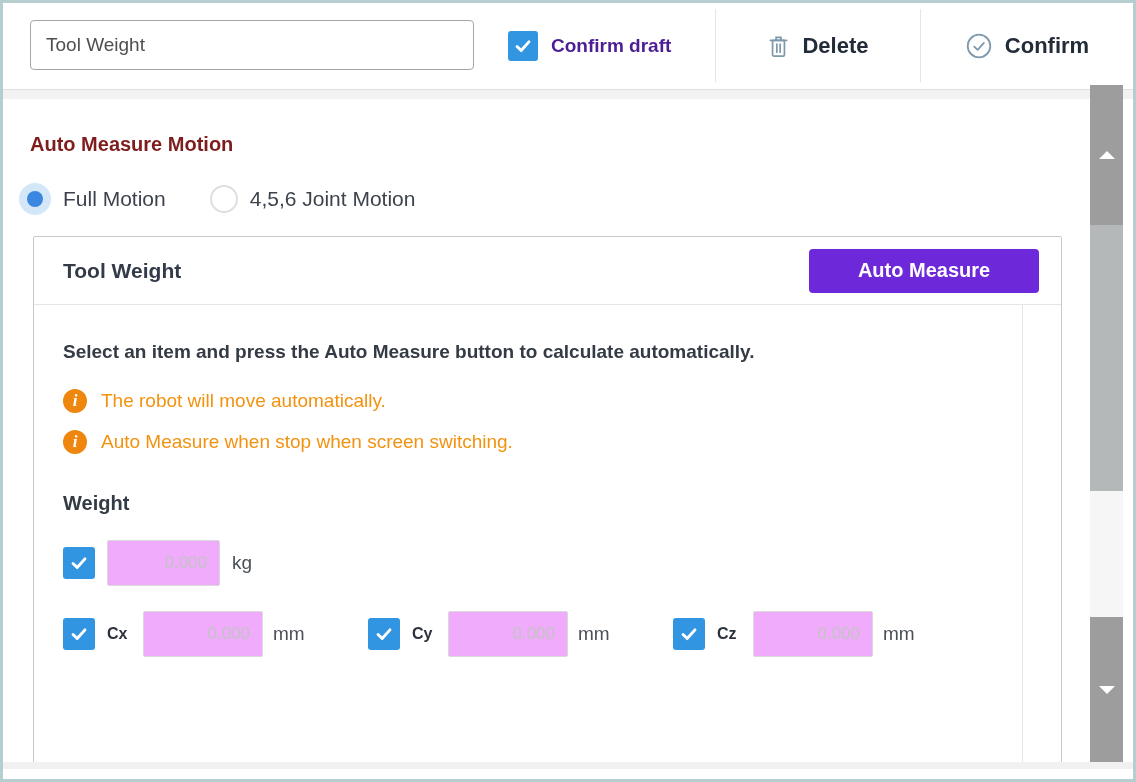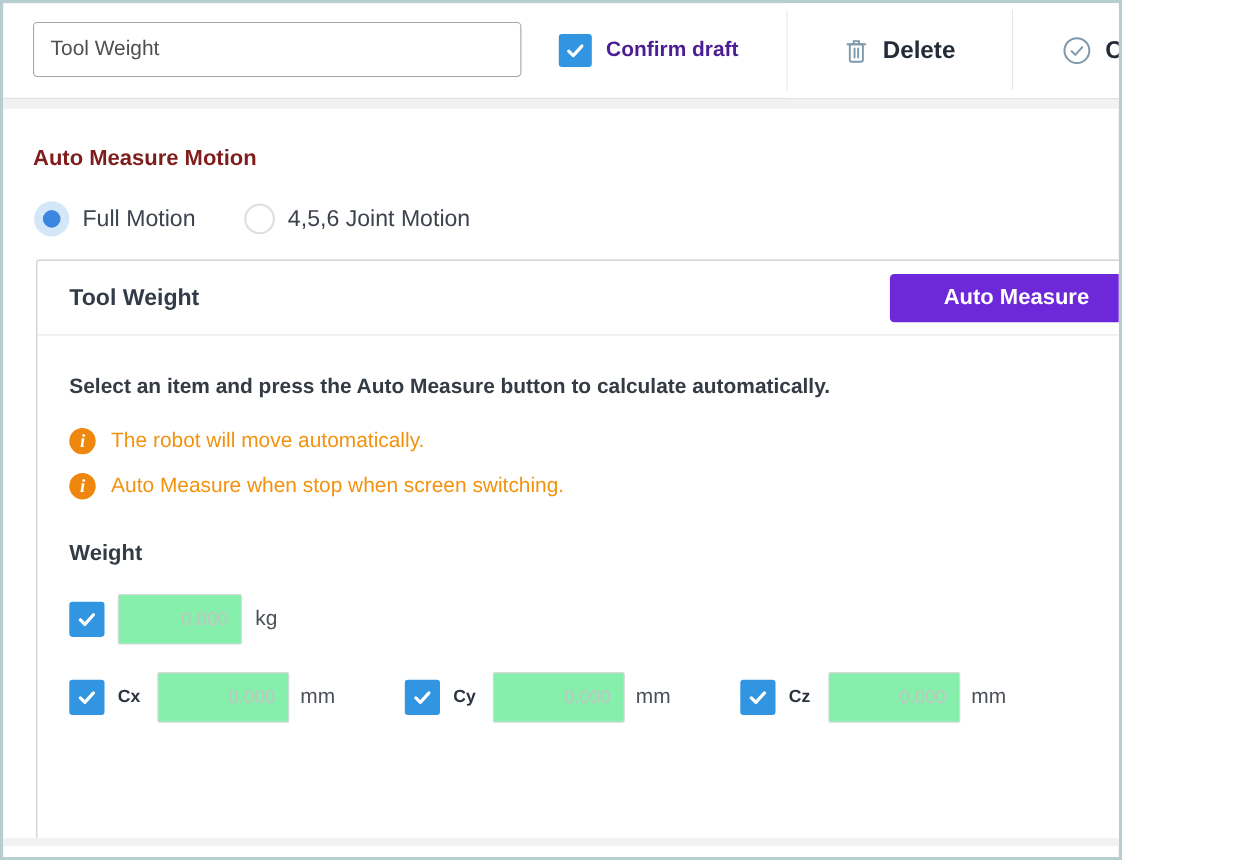--- a/index.html
+++ b/index.html
@@ -1,17 +1,17 @@
 <!DOCTYPE html>
 <html><head>
 <meta charset="utf-8">
 <style>
   * { margin:0; padding:0; }
   body { background:#fff; font-family:"Liberation Sans", sans-serif; }
-  .app { position:relative; width:1020px; height:782px; box-sizing:border-box;
+  .app { position:relative; width:1136px; height:782px; box-sizing:border-box;
          border:3px solid #b7ced0; background:#fff; overflow:hidden; }
 
   
   .topbar { position:relative; height:86px; background:#fff; border-bottom:1px solid #e0e0e0; }
   .name-input { position:absolute; left:27px; top:17px; width:444px; height:50px;
     box-sizing:border-box; border:1px solid #a6a6a6; border-radius:4px; padding:0 15px;
     font-size:19px; color:#4f4f4f; background:#fff; font-family:inherit; outline:none; }
   .draft-group { position:absolute; left:505px; top:0; height:100%;
     display:flex; align-items:center; gap:13px; cursor:pointer; }
   .checkbox { width:32px; height:32px; background:#3195e2; border-radius:3px;
@@ -25,21 +25,21 @@
   .tb-btn .tb-label { font-size:22px; font-weight:bold; color:#222b38; }
   .delete-btn { left:713px; width:204px; }
   .confirm-btn { left:918px; width:212px; }
 
   .gap-strip { height:9px; background:#f2f2f2; }
 
   
   .content { position:relative; background:#fff; height:683px; }
   .section-title { position:absolute; left:27px; top:34px; font-size:20px;
     font-weight:bold; color:#7f1d1d; }
-  .radio-row { position:absolute; left:28px; top:84px; display:flex; align-items:center; gap:44px; }
+  .radio-row { position:absolute; left:16px; top:84px; display:flex; align-items:center; gap:44px; }
   .radio-group { display:flex; align-items:center; gap:12px; cursor:pointer; }
   .radio-on { width:32px; height:32px; border-radius:50%; background:#d3e7f8;
     display:flex; align-items:center; justify-content:center; }
   .radio-dot { width:16px; height:16px; border-radius:50%; background:#3a86e0; }
   .radio-off { width:28px; height:28px; box-sizing:border-box; border:2px solid #dfdfdf;
     border-radius:50%; background:#fff; }
   .radio-label { font-size:21px; color:#3d434d; }
 
   .panel { position:absolute; left:30px; top:137px; width:1029px; height:529px;
     box-sizing:border-box; border:1px solid #c9c9c9; border-radius:2px; background:#fff; }
@@ -54,21 +54,21 @@
   .panel-body { padding:36px 68px 0 29px; }
   .instruction { font-size:19px; font-weight:bold; color:#343b45; }
   .warn-row { display:flex; align-items:center; gap:14px; margin-top:26px; }
   .warn-row + .warn-row { margin-top:17px; }
   .info-icon { width:24px; height:24px; border-radius:50%; background:#ef870e; color:#fff;
     display:flex; align-items:center; justify-content:center; flex:0 0 auto;
     font-family:"Liberation Serif", serif; font-style:italic; font-weight:bold; font-size:17px; }
   .warn-text { font-size:19px; color:#f2920f; }
   .sub-title { font-size:20px; font-weight:bold; color:#333b45; margin-top:38px; }
   .input-row { display:flex; align-items:center; margin-top:25px; gap:12px; }
-  .num-input { box-sizing:border-box; height:46px; background:#86efac; border:1px solid #d9d9d9;
+  .num-input { box-sizing:border-box; height:46px; background:#f0abfc; border:1px solid #d9d9d9;
     border-radius:2px; text-align:right; padding:0 12px; font-size:17px; color:#666;
     font-family:inherit; outline:none; }
   .num-input::placeholder { color:#c3c3c3; }
   .weight-input { width:113px; }
   .unit { font-size:19px; color:#4b5158; }
   .cog-row { display:flex; margin-top:25px; }
   .cog-group { display:flex; align-items:center; width:305px; }
   .cog-group .checkbox { margin-right:12px; }
   .cog-label { font-size:16px; font-weight:bold; color:#2c333e; width:36px; }
   .cog-input { width:120px; margin-right:10px; }

